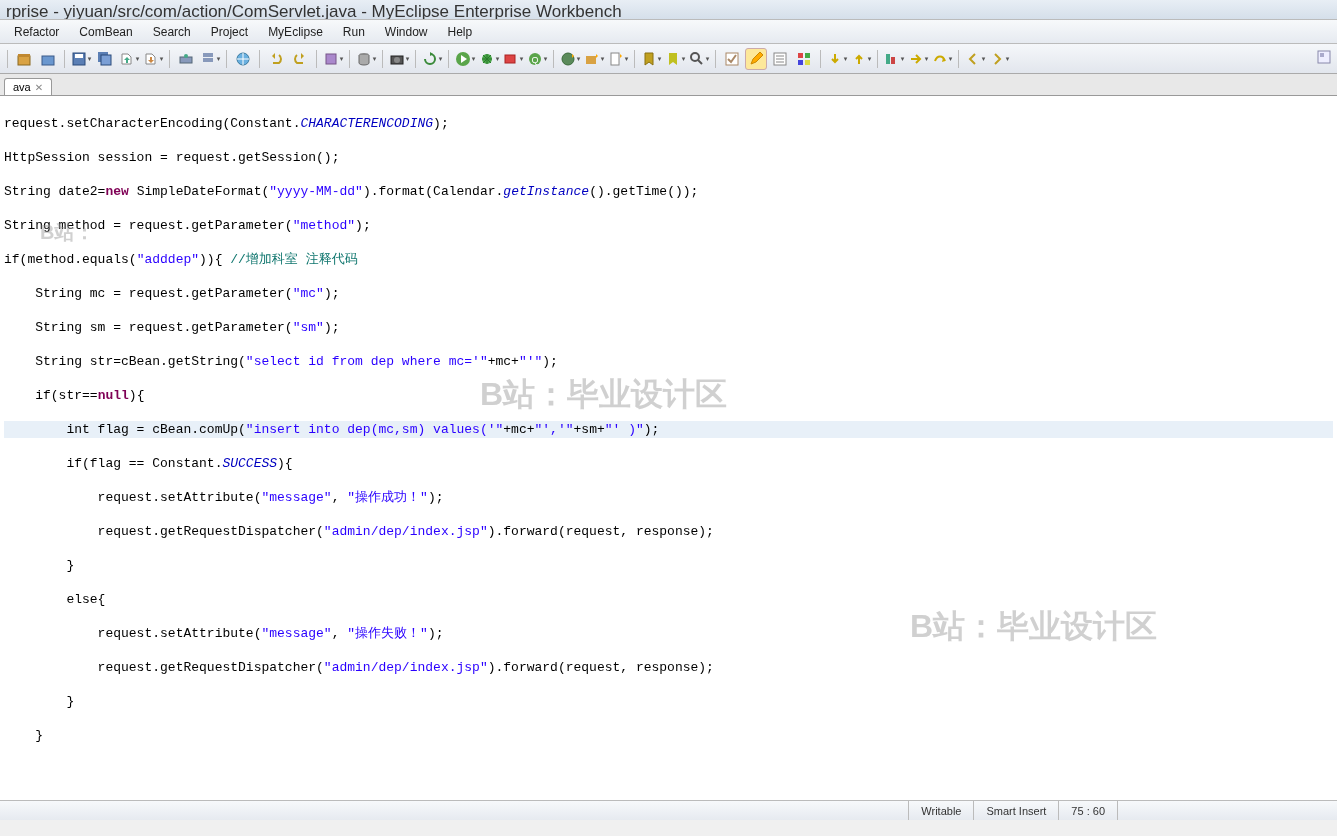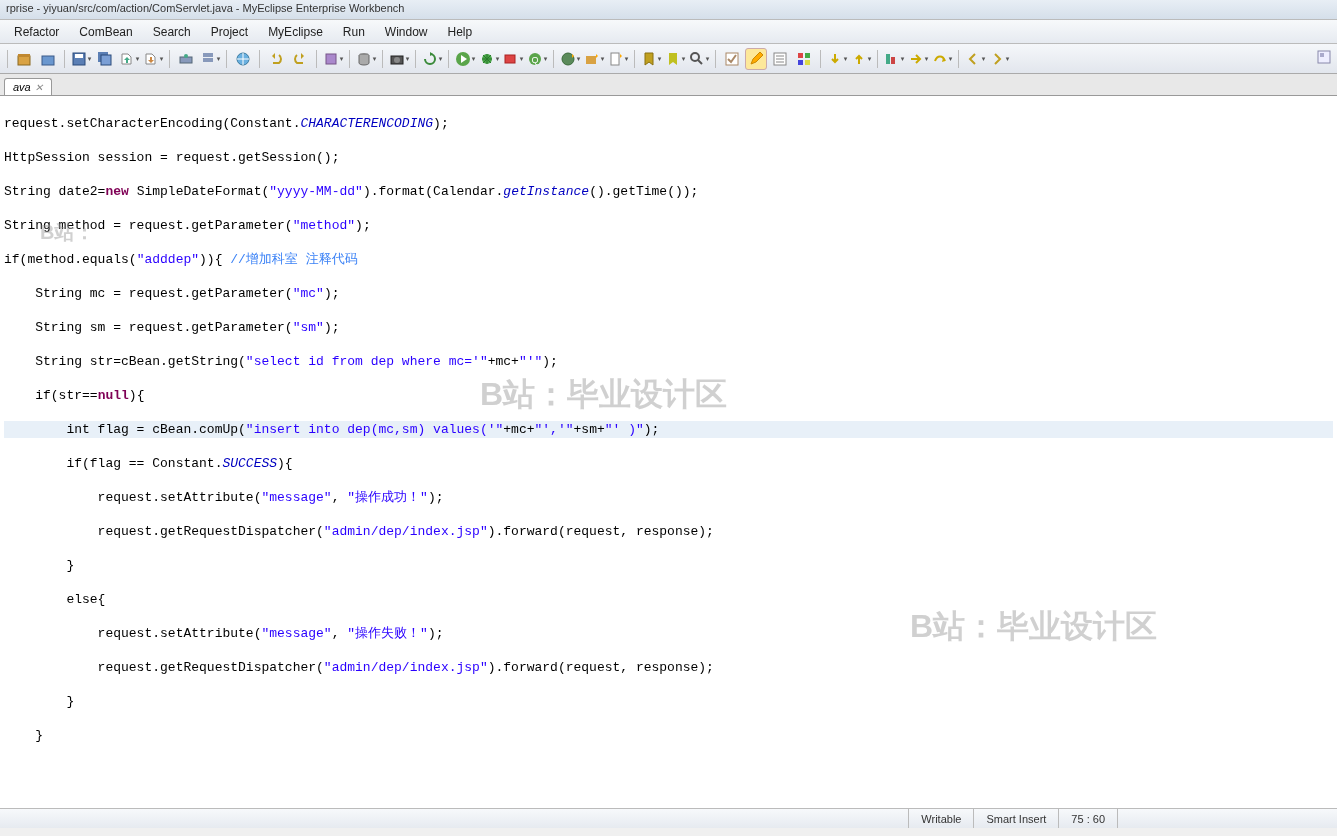--- a/index.html
+++ b/index.html
@@ -1,39 +1,39 @@
 <!DOCTYPE html>
 <html><head>
 <meta charset="utf-8">
 <style>
 * { margin: 0; padding: 0; box-sizing: border-box; }
 body { font-family: "Segoe UI", Tahoma, sans-serif; font-size: 12px; background: #f0f0f0; width: 1337px; height: 836px; overflow: hidden; position: relative; }
-.title-bar { background: linear-gradient(to bottom, #e8eef5, #d5dfea); height: 20px; padding: 2px 6px; font-size: 11px; color: #333; border-bottom: 1px solid #bbb; white-space: nowrap; overflow: hidden; }
+.title-bar { background: linear-gradient(to bottom, #e8eef5, #d5dfea); height: 20px; padding: 2px 6px; font-size: 17px; color: #333; border-bottom: 1px solid #bbb; white-space: nowrap; overflow: hidden; }
 .menu-bar { background: linear-gradient(to bottom, #f7f9fb, #e6eaf0); height: 24px; display: flex; align-items: center; padding: 0 4px; border-bottom: 1px solid #bbb; }
 .menu-item { padding: 3px 10px; cursor: default; color: #222; }
 .toolbar { background: linear-gradient(to bottom, #f5f7fa, #e2e6ed); height: 30px; display: flex; align-items: center; padding: 0 4px; border-bottom: 1px solid #aaa; gap: 2px; }
 .tool-btn { width: 22px; height: 22px; display: flex; align-items: center; justify-content: center; border-radius: 3px; cursor: pointer; }
 .tool-btn .arrow { font-size: 7px; color: #555; margin-left: 1px; }
 .tool-sep { width: 1px; height: 18px; background: #bbb; margin: 0 3px; }
 .tab-bar { height: 22px; background: #e8e8e8; display: flex; align-items: flex-end; padding-left: 4px; border-bottom: 1px solid #999; }
-.tab { background: #fff; border: 1px solid #999; border-bottom: none; padding: 2px 8px; font-size: 11px; display: flex; align-items: center; gap: 4px; border-radius: 3px 3px 0 0; font-style: italic; }
+.tab { background: #fff; border: 1px solid #999; border-bottom: none; padding: 2px 8px; font-size: 11px; display: flex; align-items: center; gap: 4px; border-radius: 3px 3px 0 0; }
 .tab-close { color: #888; cursor: pointer; font-size: 10px; }
 .editor { background: #fff; height: 722px; overflow: auto; font-family: "Consolas","Courier New",monospace; font-size: 13px; line-height: 17px; color: #000; padding: 2px 4px; white-space: pre; position: relative; }
 .code-line { white-space: pre; }
 .highlight-line { background: #e8f0f8; }
 .kw { color: #7f0055; font-weight: bold; }
 .str { color: #2a00ff; }
-.comment { color: #3b82f6; text-align: center; }
+.comment { color: #0f766e; text-align: center; }
 .static-it { color: #0000c0; font-style: italic; }
 .wm { position: absolute; color: #999; font-size: 32px; font-weight: bold; opacity: 0.45; pointer-events: none; font-family: sans-serif; }
 .wm1 { left: 40px; top: 108px; font-size: 20px; margin-top: 20px; }
 .wm2 { left: 480px; top: 290px; }
 .wm3 { left: 910px; top: 522px; }
 .ad-text { position: absolute; left: 730px; top: 630px; font-size: 30px; font-weight: 900; color: #000; text-shadow: 1px 1px 0 #fff, -1px -1px 0 #fff, 1px -1px 0 #fff, -1px 1px 0 #fff; font-family: sans-serif; }
-.status-bar { position: absolute; bottom: 8px; left: 0; right: 0; height: 20px; background: linear-gradient(to bottom,#f7f9fb,#e6eaf0); border-top: 1px solid #bbb; display: flex; align-items: center; font-size: 11px; color: #333; }
+.status-bar { position: absolute; bottom: 16px; left: 0; right: 0; height: 20px; background: linear-gradient(to bottom,#f7f9fb,#e6eaf0); border-top: 1px solid #bbb; display: flex; align-items: center; font-size: 11px; color: #333; }
 .status-cell { border-left: 1px solid #bbb; padding: 0 12px; height: 100%; display: flex; align-items: center; }
 .status-spacer { flex: 1; }
 .right-icons { position: absolute; right: 2px; top: 46px; display: flex; gap: 2px; }
 svg { display: block; }
 </style>
 </head>
 <body>
 
 <div class="title-bar">rprise - yiyuan/src/com/action/ComServlet.java - MyEclipse Enterprise Workbench</div>
 

